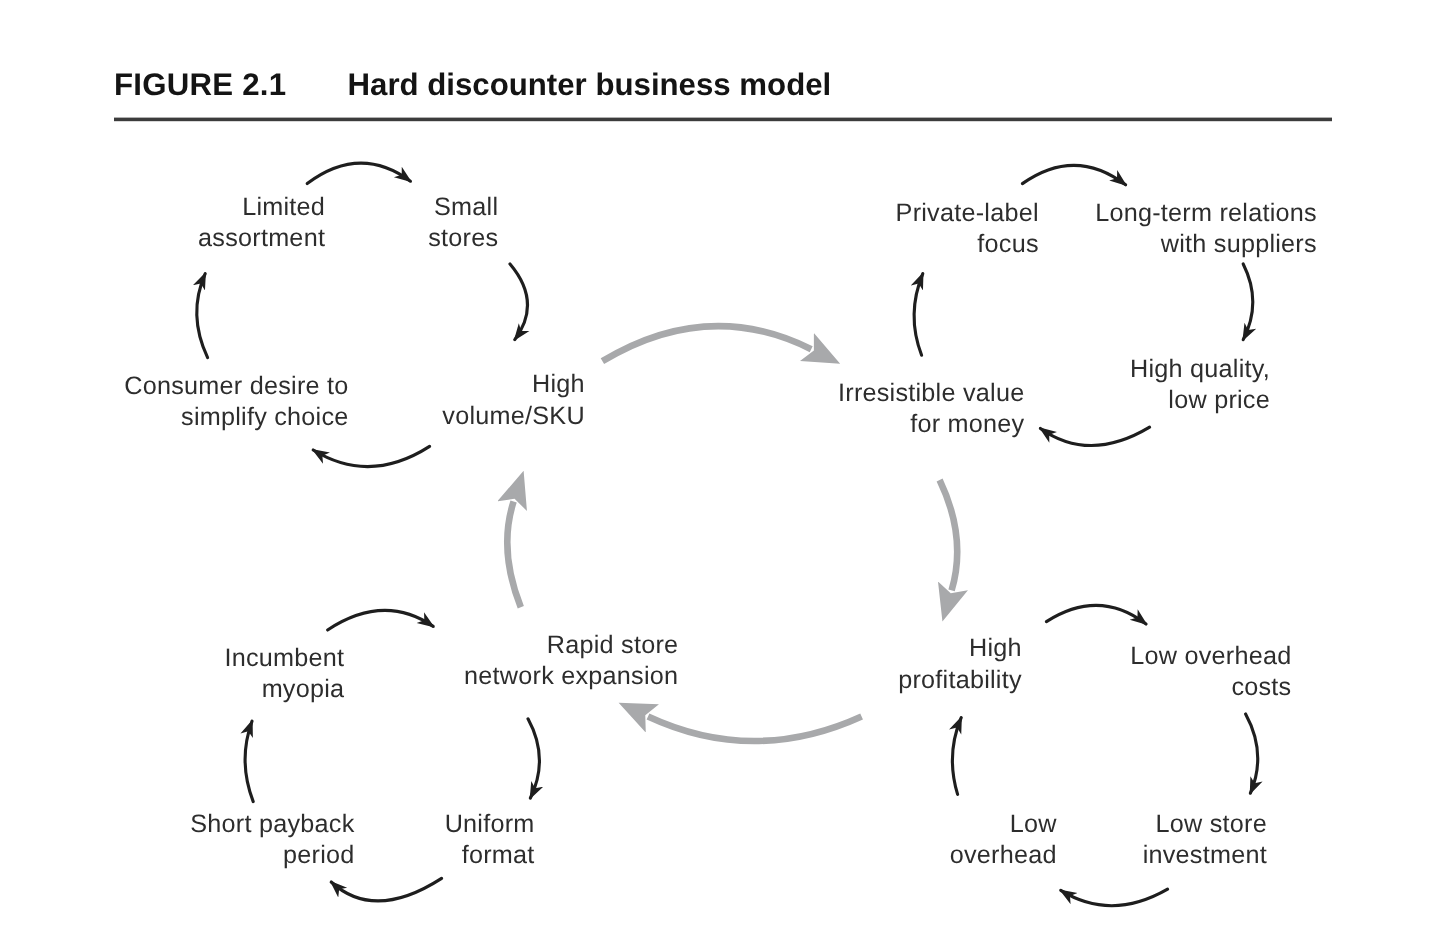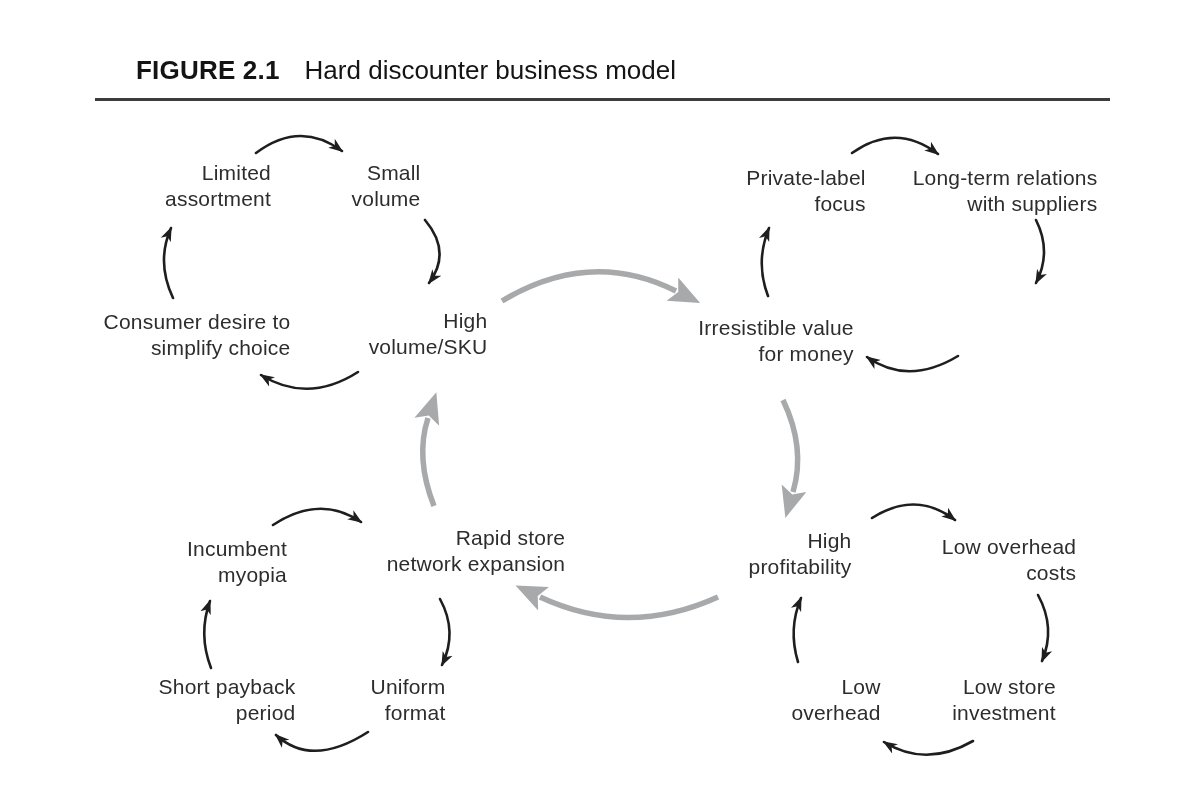--- a/index.html
+++ b/index.html
@@ -18,22 +18,22 @@
     background:var(--bg);
     font-family:"Liberation Sans", sans-serif;
     overflow:hidden;
   }
   .caption{
     position:absolute;left:95px;top:55px;
     display:flex;align-items:baseline;gap:25px;
     font-size:26px;color:var(--title);
     white-space:nowrap;
   }
-  .caption .fig-label{font-weight:bold;letter-spacing:.2px;margin-left:41px;}
-  .caption .fig-title{font-weight:normal;}
+  .caption .fig-label{font-weight:bold;letter-spacing:.2px;}
+  .caption .fig-title{font-weight:bold;margin-left:26px;}
   .rule{
     position:absolute;left:95px;top:98px;
     width:1015px;height:3px;background:var(--rule);
   }
   svg.arrows{position:absolute;left:0;top:0;}
   .loop-arrow{fill:none;stroke:var(--loop-arrow);stroke-width:2.6;stroke-linecap:round;}
   .cycle-arrow{fill:none;stroke:var(--cycle-arrow);stroke-width:5.5;stroke-linecap:butt;}
   .mk-black{fill:var(--loop-arrow);}
   .mk-gray{fill:var(--cycle-arrow);}
   .node{
@@ -90,30 +90,32 @@
 
     <path class="loop-arrow" marker-end="url(#ahBlack)" d="M 872,518 Q 916,490 955,520"></path>
     <path class="loop-arrow" marker-end="url(#ahBlack)" d="M 1038,595 Q 1056,628 1042,661"></path>
     <path class="loop-arrow" marker-end="url(#ahBlack)" d="M 973,741 Q 926,768 884,742"></path>
     <path class="loop-arrow" marker-end="url(#ahBlack)" d="M 798,662 Q 788,629 801,598"></path>
   </svg>
 
   <div class="node" style="left:218px;top:186px">Limited
 assortment</div>
   <div class="node" style="left:386px;top:186px">Small
-volume</div>
+stores</div>
   <div class="node" style="left:197px;top:335px">Consumer desire to
 simplify choice</div>
   <div class="node hub" style="left:428px;top:334px">High
 volume/SKU</div>
 
   <div class="node" style="left:806px;top:191px">Private-label
 focus</div>
   <div class="node" style="left:1005px;top:191px">Long-term relations
 with suppliers</div>
+  <div class="node" style="left:1000px;top:321px">High quality,
+low price</div>
   <div class="node hub" style="left:776px;top:341px">Irresistible value
 for money</div>
 
   <div class="node" style="left:237px;top:562px">Incumbent
 myopia</div>
   <div class="node hub" style="left:476px;top:551px">Rapid store
 network expansion</div>
   <div class="node" style="left:408px;top:700px">Uniform
 format</div>
   <div class="node" style="left:227px;top:700px">Short payback

